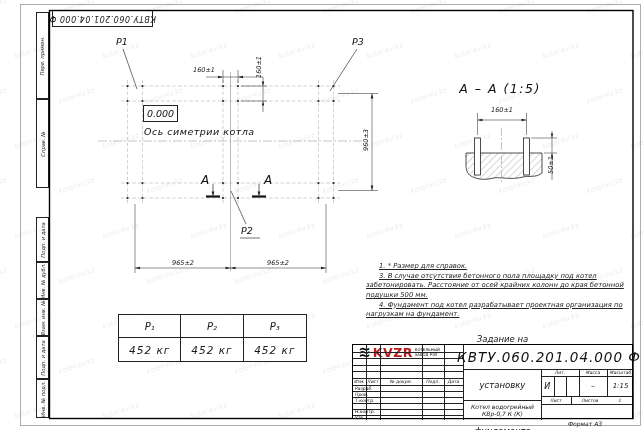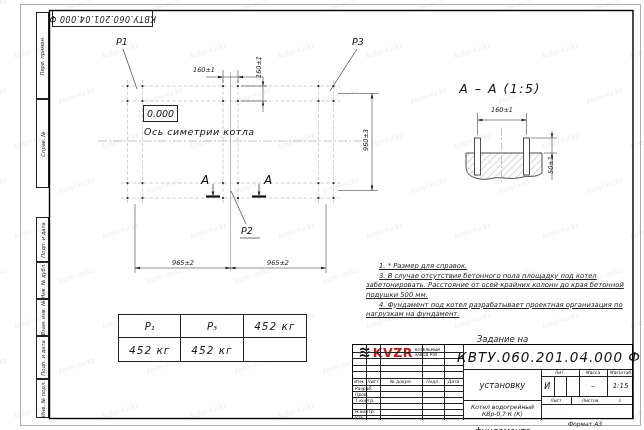--- a/index.html
+++ b/index.html
@@ -306,20 +306,21 @@
   <div class="lbl ctr" style="left:258px;top:258px;width:40px;height:9px;font-size:6.5px;">965±2</div>
   <div class="lbl" style="left:201px;top:173px;font-size:12px;">A</div>
   <div class="lbl" style="left:264px;top:173px;font-size:12px;">A</div>
 
   <div class="lbl ctr" style="left:440px;top:80px;width:120px;height:16px;font-size:12.5px;letter-spacing:1.5px;">А – А (1:5)</div>
   <div class="lbl ctr" style="left:488px;top:105px;width:28px;height:9px;font-size:6.5px;">160±1</div>
   <div class="lbl ctr" style="left:536px;top:160px;width:30px;height:10px;font-size:6.5px;transform:rotate(-90deg);">50±1</div>
 
   <div class="abs" id="loadtable">
     <div class="lt-h">P₁</div>
+    <div class="lt-h">P₂</div>
     <div class="lt-h">P₃</div>
     <div class="lt-v">452 кг</div>
     <div class="lt-v">452 кг</div>
     <div class="lt-v">452 кг</div>
   </div>
 
   <div class="abs" id="notes">
     <p>1. * Размер для справок.</p>
     <p>3. В случае отсутствия бетонного пола площадку под котел забетонировать. Расстояние от осей крайних колонн до края бетонной подушки 500 мм.</p>
     <p>4. Фундамент под котел разрабатывает проектная организация по нагрузкам на фундамент.</p>

